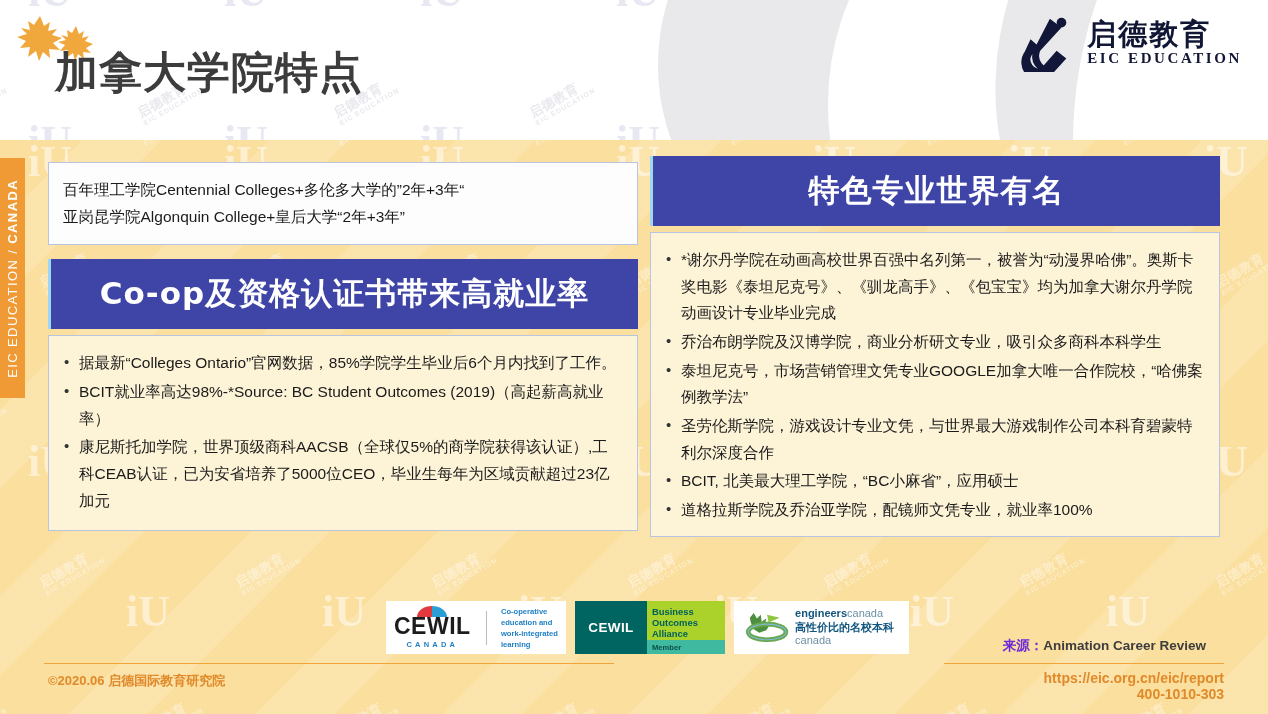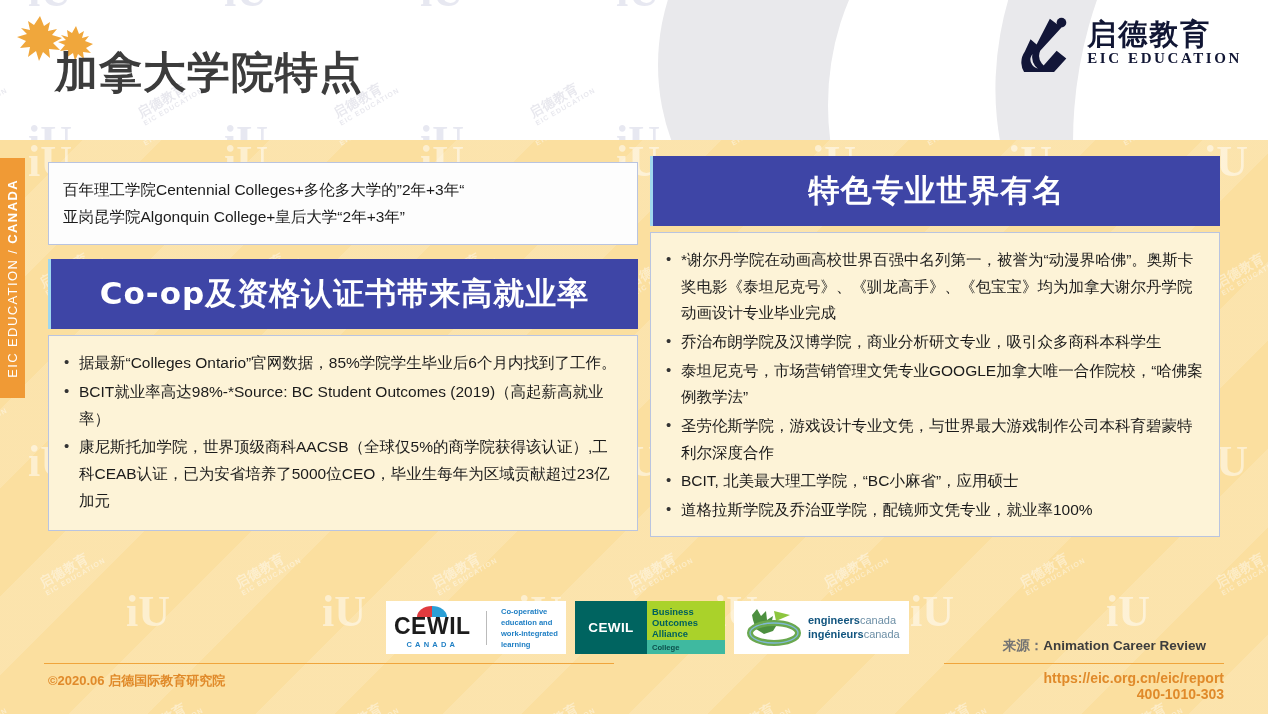--- a/index.html
+++ b/index.html
@@ -140,21 +140,21 @@
   .lg-eng{ width:175px; padding:0 8px; gap:6px;}
   .eng-txt{ font-size:11px; line-height:1.25; }
   .eng-txt .b{ font-weight:700; color:#12557f; }
   .eng-txt .g{ color:#6d8fa6; }
 
   
   .src{
     position:absolute; right:62px; top:637px; z-index:4;
     font-size:13.5px; font-weight:700; color:#3d3d3d;
   }
-  .src .lab{ color:#737373;text-align:center; }
+  .src .lab{ color:#6d28d9;text-align:center; }
   .rule-l{ position:absolute; left:44px; top:663px; width:570px; height:1px; background:#f0a53c; z-index:4;}
   .rule-r{ position:absolute; right:44px; top:663px; width:280px; height:1px; background:#f0a53c; z-index:4;}
   .copy{
     position:absolute; left:48px; top:672px; z-index:4;
     font-size:13px; color:#e08a2a; font-weight:700;
   }
   .contact{
     position:absolute; right:44px; top:670px; z-index:4;
     text-align:right; color:#e08a2a; font-weight:700;
   }
@@ -471,34 +471,34 @@
   </div>
 
   <div class="lg lg-aacsb">
     <div class="aacsb-teal">CEWIL</div>
     <div class="aacsb-right">
       <div class="aacsb-txt">
         <div>Business</div>
         <div>Outcomes</div>
         <div>Alliance</div>
       </div>
-      <div class="aacsb-mem">College</div>
+      <div class="aacsb-mem">Member</div>
     </div>
   </div>
 
   <div class="lg lg-eng">
     <svg width="60" height="42" viewBox="0 0 60 42">
       <path d="M10 8 l5 -6 4 7 5 -5 1 9 6 -4 -2 9 7 -2 -5 8 -9 3 -8 -5 -3 -9z" fill="#4c8f3f"></path>
       <path d="M32 4 l16 4 -14 6 z" fill="#8dc63f"></path>
       <ellipse cx="32" cy="26" rx="24" ry="10" fill="none" stroke="#6aa84f" stroke-width="6"></ellipse>
       <ellipse cx="32" cy="26" rx="24" ry="10" fill="none" stroke="#7fb8d4" stroke-width="1.4"></ellipse>
     </svg>
     <div class="eng-txt">
       <div><span class="b">engineers</span><span class="g">canada</span></div>
-      <div><span class="b">ingénieurs</span><span class="g">canada</span></div>
+      <div><span class="b">高性价比的名校本科</span><span class="g">canada</span></div>
     </div>
   </div>
 </div>
 
 <div class="src">
   <span class="lab">来源：</span><span>Animation Career Review</span>
 </div>
 <div class="rule-l"></div>
 <div class="rule-r"></div>
 <div class="copy">©2020.06 启德国际教育研究院</div>

